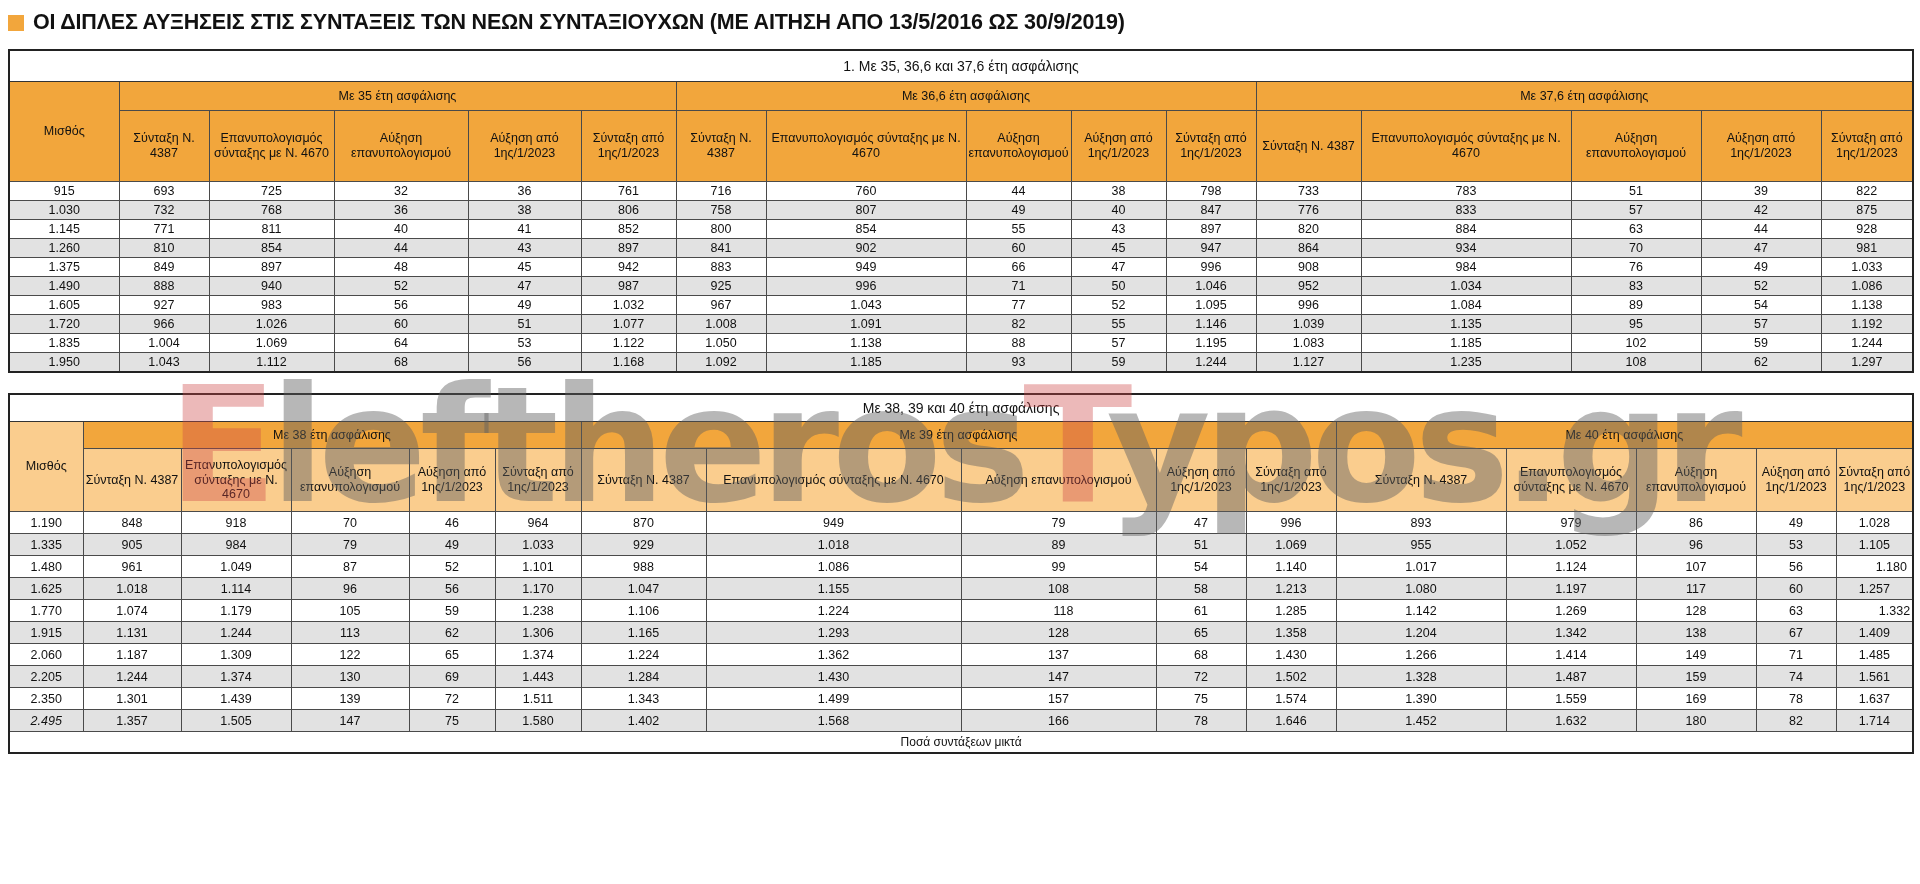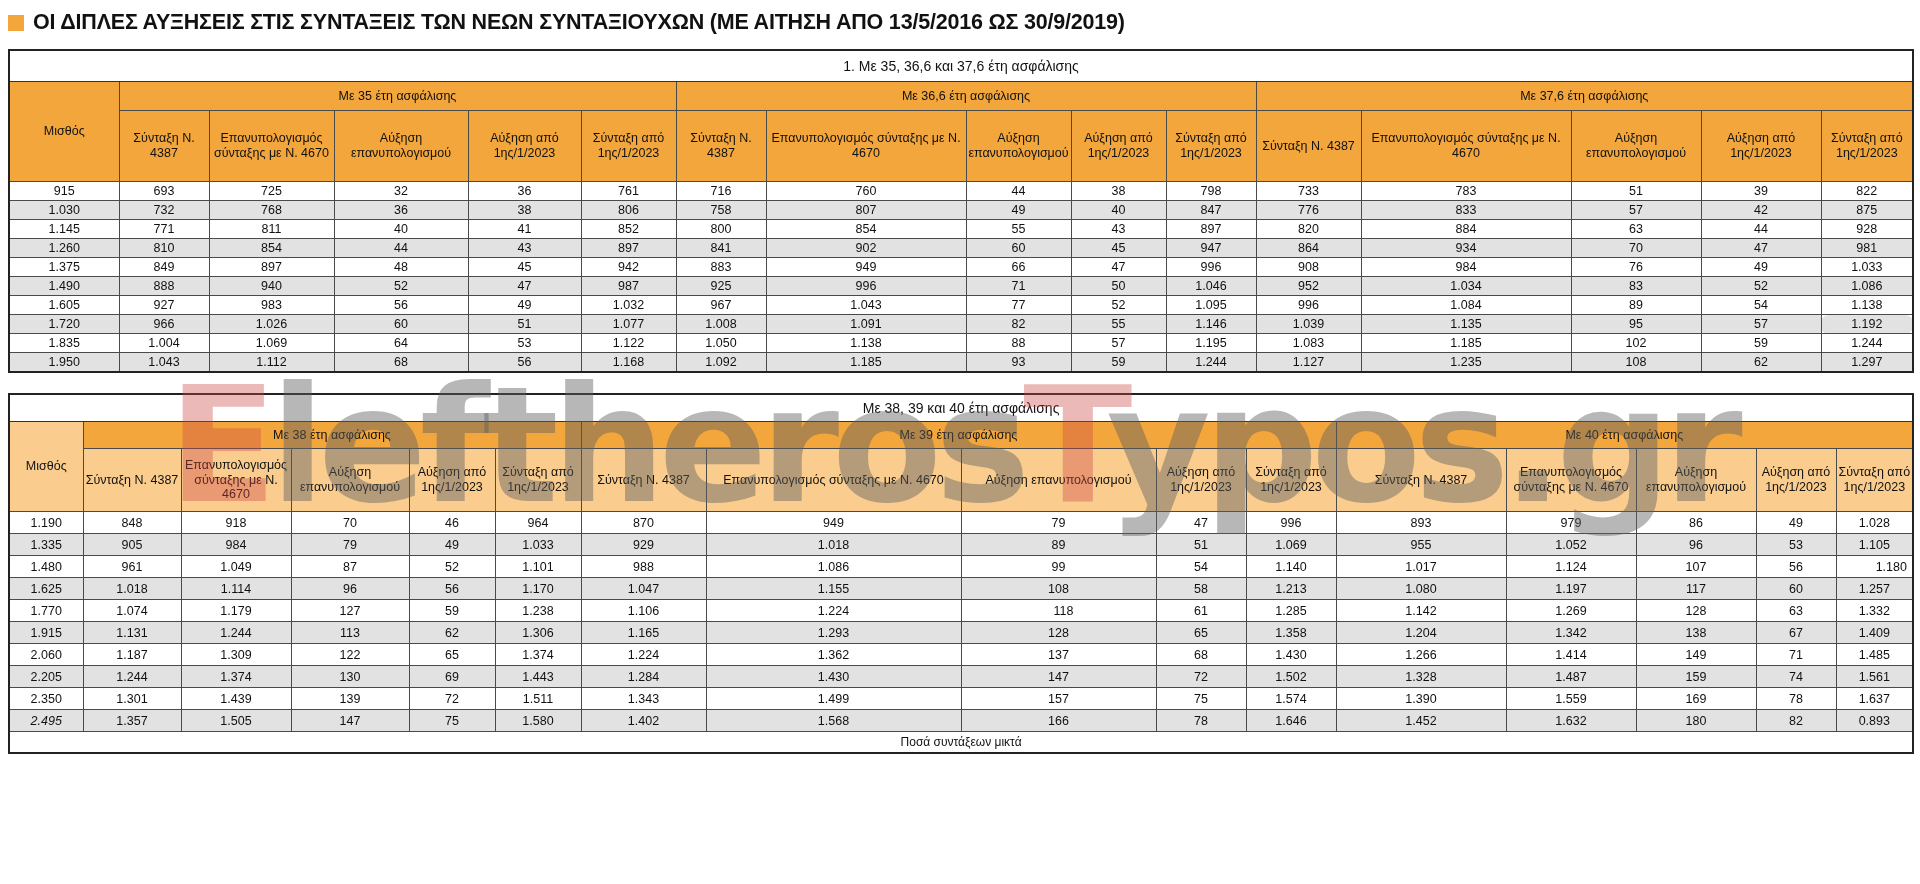--- a/index.html
+++ b/index.html
@@ -217,21 +217,21 @@
           <td style="height: 18px;">1.077</td>
           <td style="height: 18px;">1.008</td>
           <td style="height: 18px;">1.091</td>
           <td style="height: 18px;">82</td>
           <td style="height: 18px;">55</td>
           <td style="height: 18px;">1.146</td>
           <td style="height: 18px;">1.039</td>
           <td style="height: 18px;">1.135</td>
           <td style="height: 18px;">95</td>
           <td style="height: 18px;">57</td>
-          <td style="height: 18px; border-radius: 8px;">1.192</td>
+          <td style="height: 18px;">1.192</td>
         </tr>
         <tr>
           <td style="height: 18px;">1.835</td>
           <td style="height: 18px;">1.004</td>
           <td style="height: 18px;">1.069</td>
           <td style="height: 18px;">64</td>
           <td style="height: 18px;">53</td>
           <td style="height: 18px;">1.122</td>
           <td style="height: 18px;">1.050</td>
           <td style="height: 18px;">1.138</td>
@@ -382,33 +382,33 @@
           <td style="height: 21px;">1.080</td>
           <td style="height: 21px;">1.197</td>
           <td style="height: 21px;">117</td>
           <td style="height: 21px;">60</td>
           <td style="height: 21px;">1.257</td>
         </tr>
         <tr>
           <td style="height: 21px;">1.770</td>
           <td style="height: 21px;">1.074</td>
           <td style="height: 21px;">1.179</td>
-          <td style="height: 21px;">127</td>
+          <td style="height: 21px;">105</td>
           <td style="height: 21px;">59</td>
           <td style="height: 21px;">1.238</td>
           <td style="height: 21px;">1.106</td>
           <td style="height: 21px;">1.224</td>
           <td style="height: 21px; padding-left: 12px;">118</td>
           <td style="height: 21px;">61</td>
           <td style="height: 21px;">1.285</td>
           <td style="height: 21px;">1.142</td>
           <td style="height: 21px;">1.269</td>
           <td style="height: 21px;">128</td>
           <td style="height: 21px;">63</td>
-          <td style="height: 21px;">1.332</td>
+          <td style="height: 21px; text-align: right;">1.332</td>
         </tr>
         <tr>
           <td style="height: 21px;">1.915</td>
           <td style="height: 21px;">1.131</td>
           <td style="height: 21px;">1.244</td>
           <td style="height: 21px;">113</td>
           <td style="height: 21px;">62</td>
           <td style="height: 21px;">1.306</td>
           <td style="height: 21px;">1.165</td>
           <td style="height: 21px;">1.293</td>
@@ -484,21 +484,21 @@
           <td style="height: 21px;">1.580</td>
           <td style="height: 21px;">1.402</td>
           <td style="height: 21px;">1.568</td>
           <td style="height: 21px;">166</td>
           <td style="height: 21px;">78</td>
           <td style="height: 21px;">1.646</td>
           <td style="height: 21px;">1.452</td>
           <td style="height: 21px;">1.632</td>
           <td style="height: 21px;">180</td>
           <td style="height: 21px;">82</td>
-          <td style="height: 21px;">0.893</td>
+          <td style="height: 21px;">1.714</td>
         </tr>
       </tbody>
       <tfoot>
         <tr class="foot">
           <td colspan="16">Ποσά συντάξεων μικτά</td>
         </tr>
       </tfoot>
     </table>
 
   <div class="watermark"><span class="wm-red">E</span><span class="wm-gray">leftheros</span><span class="wm-red">T</span><span class="wm-gray">ypos.gr</span></div>

